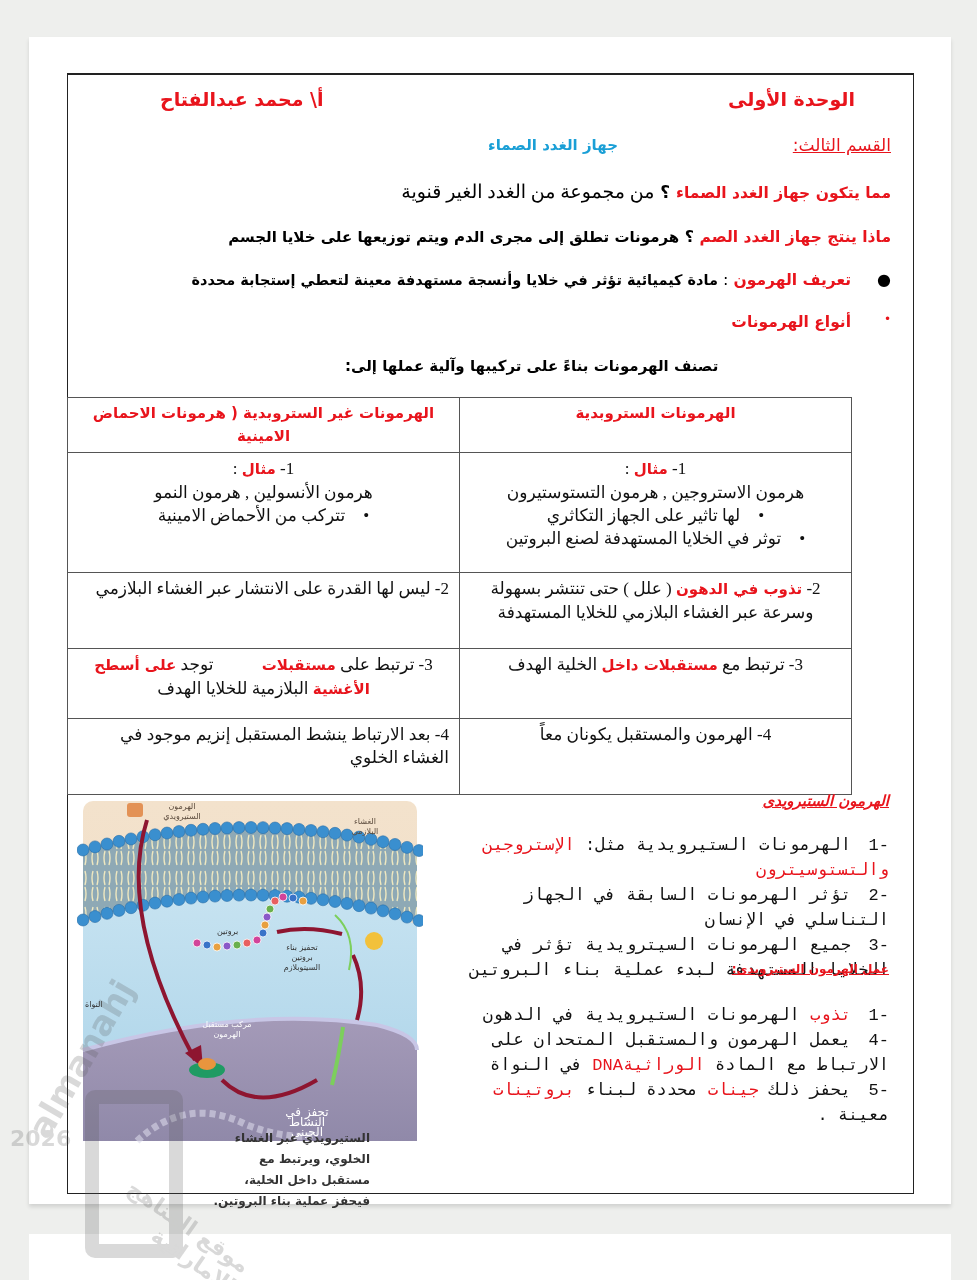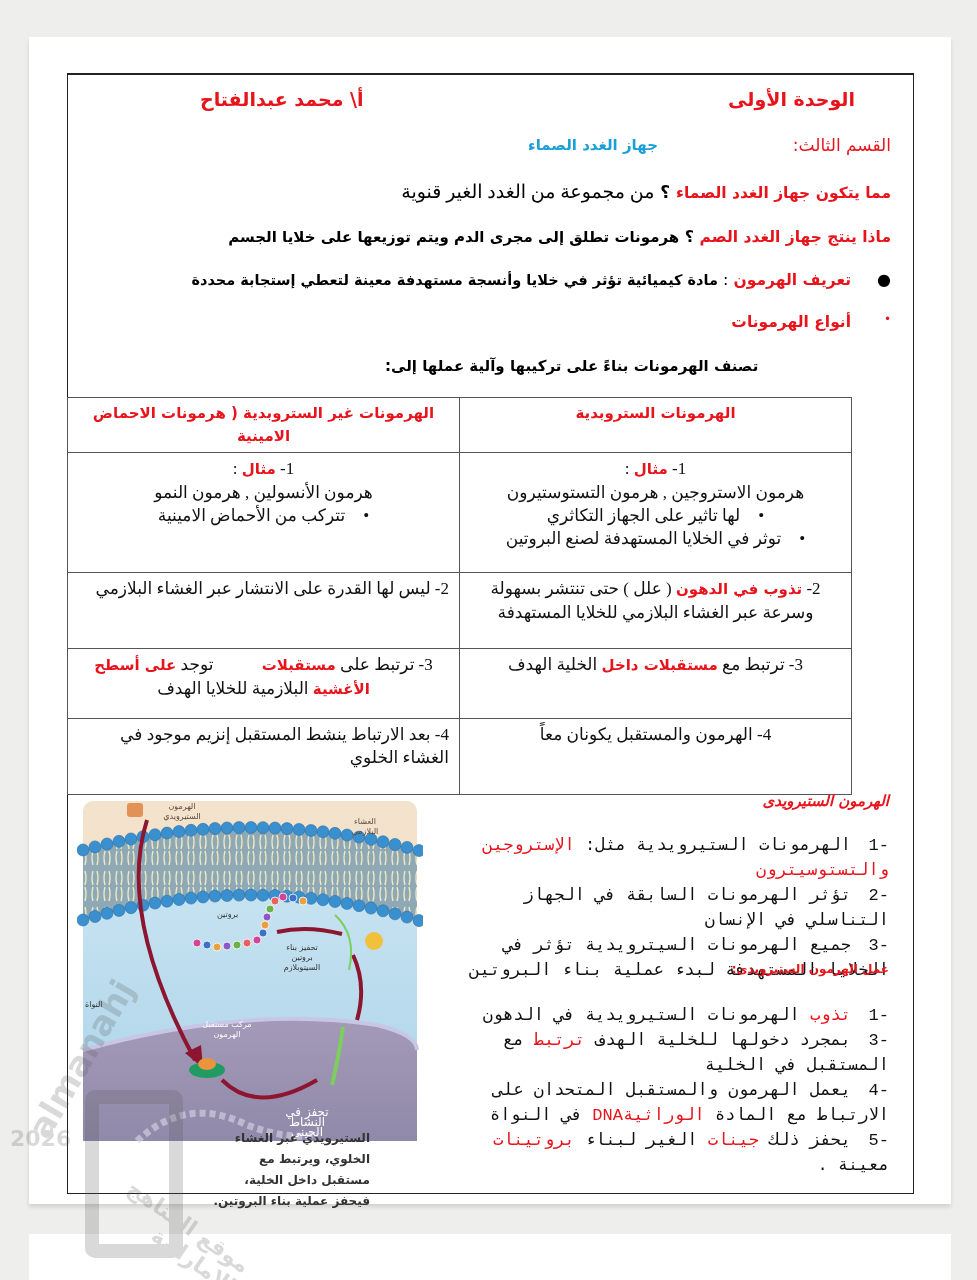--- a/index.html
+++ b/index.html
@@ -1,24 +1,24 @@
 <!DOCTYPE html>
 <html><head>
 <meta charset="utf-8">
 <style>
   html,body{margin:0;padding:0;}
   body{width:977px;height:1280px;background:#eeefed;position:relative;overflow:hidden;font-family:"DejaVu Sans","Liberation Sans",sans-serif;}
   .page{position:absolute;left:29px;top:37px;width:922px;height:1167px;background:#fff;box-shadow:0 3px 4px rgba(0,0,0,0.12);}
   .page2{position:absolute;left:29px;top:1234px;width:922px;height:60px;background:#fff;}
   .frame{position:absolute;left:67px;top:73px;width:847px;height:1121px;border:1.5px solid #222;border-top:2px solid #222;box-sizing:border-box;}
-  .abs{position:absolute;direction:rtl;white-space:nowrap;margin-left:40px;}
+  .abs{position:absolute;direction:rtl;white-space:nowrap;}
   .red{color:#e8141c;}
   .blue{color:#1a9fd6;}
   .bold{font-weight:bold;}
-  .u{}
+  .u{text-decoration:underline;}
   .t16{font-size:15.5px;}
   .serif{font-family:"Liberation Serif","DejaVu Serif",serif;}
   table.cmp{position:absolute;left:67px;top:397px;width:785px;border-collapse:collapse;direction:rtl;font-family:"Liberation Serif","DejaVu Serif",serif;}
   table.cmp td{border:1px solid #555;vertical-align:top;padding:4px 10px;font-size:17px;line-height:23px;color:#111;}
   table.cmp td.hd{font-family:"DejaVu Sans","Liberation Sans",sans-serif;font-weight:bold;color:#e8141c;text-align:center;font-size:15px;height:43px;}
   table.cmp td.c{text-align:center;}
   .bul{display:inline-block;margin-left:18px;}
   .list{position:absolute;direction:rtl;font-family:Liberation Mono, monospace;font-size:17px;line-height:25px;color:#111;}
   .list .num{display:inline-block;width:38px;}
   .diagram{position:absolute;left:77px;top:795px;width:346px;height:352px;overflow:hidden;}
@@ -98,23 +98,22 @@
 <div class="abs red bold u" style="right:88px;top:792px;font-size:15px;font-style:italic;">الهرمون الستيرويدى</div>
 <div class="list" style="right:88px;top:833px;width:445px;">
   <div><span class="num">-1</span><span>الهرمونات الستيرويدية مثل:  </span><span class="red">الإستروجين والتستوسيترون</span></div>
   <div><span class="num">-2</span><span>تؤثر الهرمونات السابقة في الجهاز التناسلي في الإنسان</span></div>
   <div><span class="num">-3</span><span>جميع الهرمونات السيترويدية تؤثر في الخلايا المستهدفة لبدء عملية بناء البروتين</span></div>
 </div>
 
 <div class="abs red bold u" style="right:88px;top:962px;font-size:12px;">عمل الهرمون الستيرويدى:</div>
 <div class="list" style="right:88px;top:1003px;width:445px;">
   <div><span class="num">-1</span><span class="red">تذوب</span><span> الهرمونات الستيرويدية في الدهون</span></div>
-  <div><span class="num">-3</span><span>بمجرد دخولها للخلية الهدف </span><span class="red">ترتبط</span><span> مع المستقبل في الخلية</span></div>
   <div><span class="num">-4</span><span>يعمل الهرمون والمستقبل المتحدان على الارتباط مع المادة </span><span class="red">الوراثيةDNA</span><span>  في النواة</span></div>
-  <div><span class="num">-5</span><span>يحفز ذلك </span><span class="red">جينات</span><span> الغير لبناء </span><span class="red">بروتينات</span><span> معينة .</span></div>
+  <div><span class="num">-5</span><span>يحفز ذلك </span><span class="red">جينات</span><span> محددة لبناء </span><span class="red">بروتينات</span><span> معينة .</span></div>
 </div>
 
 <div class="diagram">
   <svg width="346" height="352" viewBox="0 0 346 352">
     <defs>
       <linearGradient id="bgtop" x1="0" y1="0" x2="0" y2="1">
           <stop offset="0" stop-color="#f3e2cc"></stop>
           <stop offset="1" stop-color="#efdcc6"></stop>
         </linearGradient>
       <linearGradient id="cyto" x1="0" y1="0" x2="0" y2="1">
@@ -221,21 +220,21 @@
         <circle cx="190" cy="122" r="4" fill="#8a58c8" stroke="#fff" stroke-width="0.8"></circle>
         <circle cx="193" cy="114" r="4" fill="#6ab04c" stroke="#fff" stroke-width="0.8"></circle>
         <circle cx="198" cy="106" r="4" fill="#e86060" stroke="#fff" stroke-width="0.8"></circle>
         <circle cx="206" cy="102" r="4" fill="#d2449a" stroke="#fff" stroke-width="0.8"></circle>
         <circle cx="216" cy="103" r="4" fill="#3a73c8" stroke="#fff" stroke-width="0.8"></circle>
         <circle cx="226" cy="106" r="4" fill="#e8a040" stroke="#fff" stroke-width="0.8"></circle>
       </g>
   </svg>
   <div style="position:absolute;left:75px;top:7px;font-size:8px;color:#5a4a3c;direction:rtl;width:60px;text-align:center;line-height:10px;">الهرمون الستيرويدي</div>
   <div style="position:absolute;left:268px;top:22px;font-size:8px;color:#5a4a3c;direction:rtl;width:40px;text-align:center;line-height:10px;">الغشاء البلازمي</div>
-  <div style="position:absolute;left:140px;top:115px;font-size:8px;color:#333;">بروتين</div>
+  <div style="position:absolute;left:140px;top:132px;font-size:8px;color:#333;">بروتين</div>
   <div style="position:absolute;left:200px;top:148px;font-size:8px;color:#333;direction:rtl;width:50px;text-align:center;line-height:10px;">تحفيز بناء بروتين السيتوبلازم</div>
   <div style="position:absolute;left:8px;top:205px;font-size:8px;color:#333;">النواة</div>
   <div style="position:absolute;left:120px;top:225px;font-size:8px;color:#fff;direction:rtl;width:60px;text-align:center;line-height:10px;">مركب مستقبل الهرمون</div>
   <div style="position:absolute;left:205px;top:312px;font-size:12px;color:#fff;direction:rtl;width:50px;text-align:center;line-height:10px;">تحفز في النشاط الجيني</div>
 </div>
 <div class="cap" style="width:160px;white-space:normal;text-align:right;top:1128px;left:210px;">الستيرويدي عبر الغشاء الخلوي، ويرتبط مع مستقبل داخل الخلية، فيحفز عملية بناء البروتين.</div>
 
 <div class="wm">
   <div style="position:absolute;left:20px;top:20px;font-size:34px;font-weight:bold;color:#555;transform:rotate(-60deg);transform-origin:left top;top:95px;">almanahj</div>
   <div style="position:absolute;left:10px;top:96px;font-size:22px;font-weight:bold;color:#555;">2026</div>

